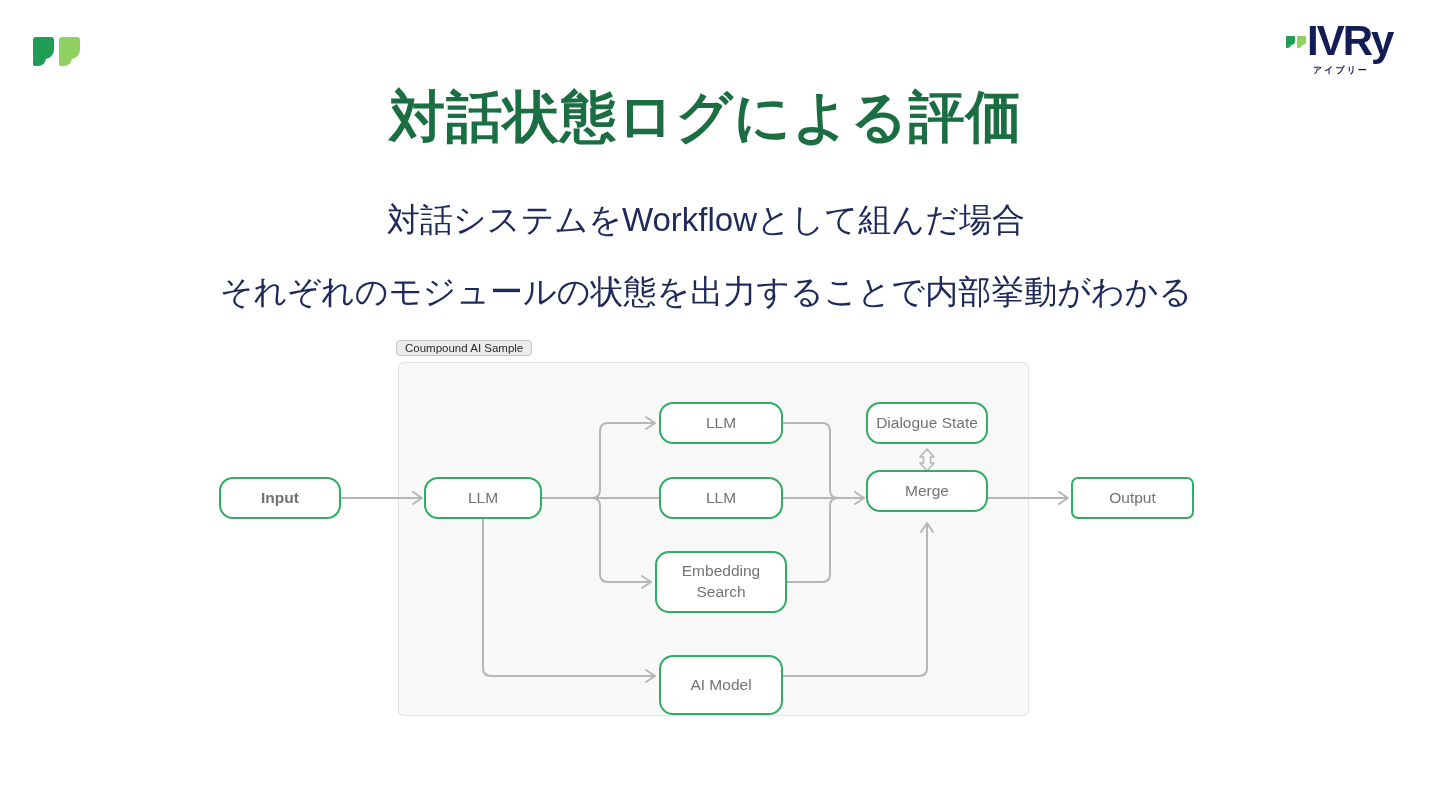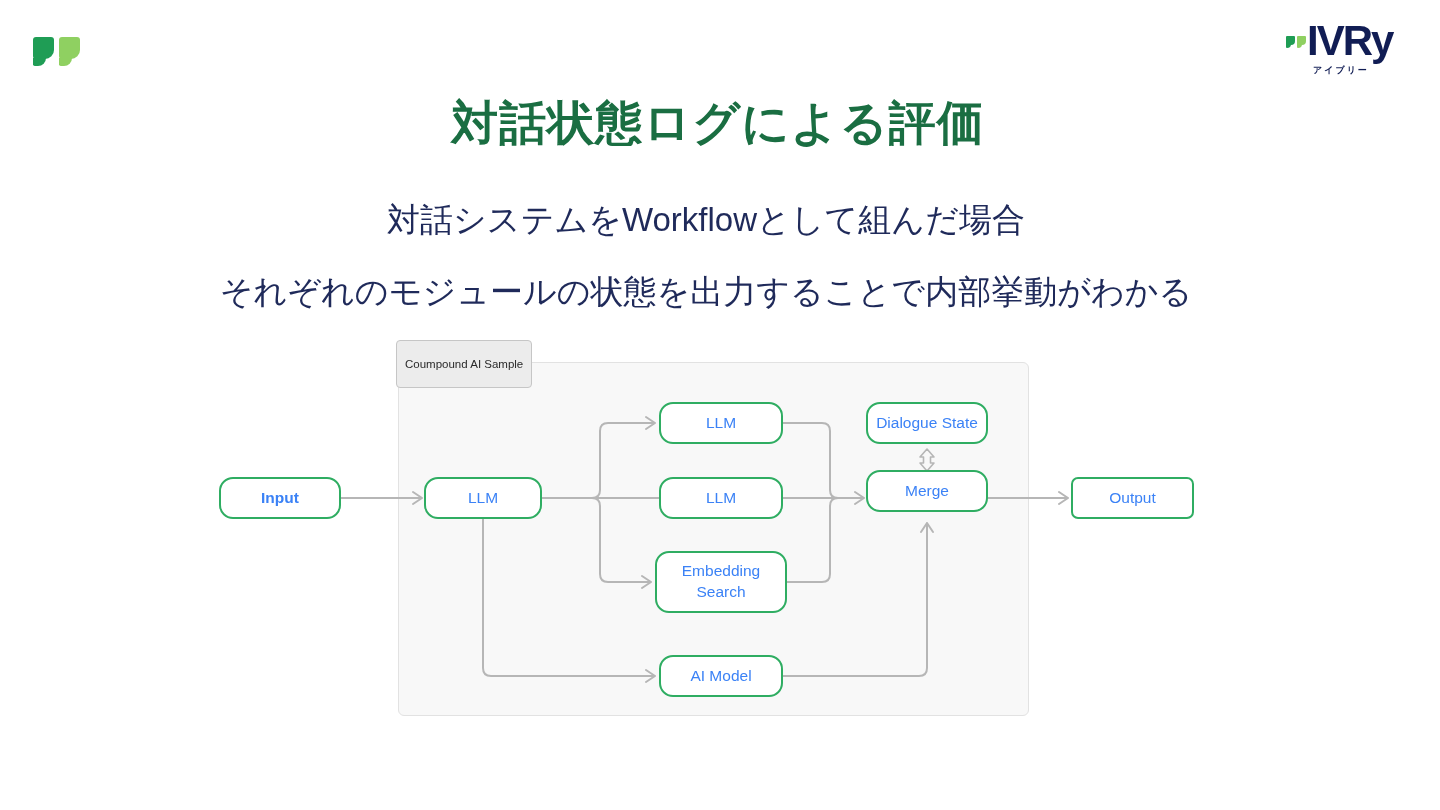--- a/index.html
+++ b/index.html
@@ -32,58 +32,58 @@
     font-size:42px; font-weight:800; letter-spacing:-2px; line-height:1.1;
   }
   .ivry-kana {
     position:absolute; left:27px; top:38px; color:#111d54;
     font-size:9px; font-weight:700; letter-spacing:2px; white-space:nowrap;
   }
 
   
   .headers { position:absolute; left:0; top:0; width:1412px; text-align:center; }
   .slide-title {
-    margin:12px; position:absolute; top:80px; width:100%;
-    font-size:47px; font-weight:900; letter-spacing:1px; color:#1a6e42;
+    margin:0; position:absolute; top:80px; width:100%;
+    font-size:56px; font-weight:900; letter-spacing:1px; color:#1a6e42;
   }
   .subtitle {
     margin:0; position:absolute; width:100%;
     font-size:33px; font-weight:500; color:#1f2a5a;
   }
   .subtitle.line1 { top:198px; }
   .subtitle.line2 { top:270px; }
 
   
   .diagram-container {
     position:absolute; left:398px; top:362px; width:631px; height:354px;
     background:#f8f8f8; border:1px solid #e2e2e2; border-radius:6px;
     box-sizing:border-box; z-index:1;
   }
   .diagram-tag {
     position:absolute; left:396px; top:340px; z-index:4;
     background:#ececec; border:1px solid #c6c6c6; border-radius:4px;
     font-size:11.5px; font-weight:500; color:#2a2a2a;
-    padding:16px 8px; line-height:1.25; white-space:nowrap;
+    padding:0 8px; line-height:1.25; white-space:nowrap;
   }
   svg.edges { position:absolute; left:0; top:330px; z-index:2; }
   .edge { stroke:#b6b6b6; stroke-width:2; fill:none; stroke-linecap:round; stroke-linejoin:round; }
   .edge--thin { stroke-width:1.6; }
 
   .node {
     position:absolute; z-index:3; box-sizing:border-box;
     background:#ffffff; border:2px solid #2fad62; border-radius:14px;
     display:flex; align-items:center; justify-content:center; text-align:center;
-    font-size:15.5px; font-weight:500; color:#3b82f6; line-height:1.35;
+    font-size:15.5px; font-weight:500; color:#737373; line-height:1.35;
   }
   .node--input    { left:219px;  top:477px; width:122px; height:42px;font-weight:bold; }
   .node--llm-main { left:424px;  top:477px; width:118px; height:42px; }
   .node--llm-top  { left:659px;  top:402px; width:124px; height:42px; }
   .node--llm-mid  { left:659px;  top:477px; width:124px; height:42px; }
   .node--embed    { left:655px;  top:551px; width:132px; height:62px; padding:8px 24px; }
-  .node--ai-model { left:659px;  top:655px; width:124px; height:42px; }
+  .node--ai-model { left:659px;  top:655px; width:124px; height:60px; }
   .node--dialogue { left:866px;  top:402px; width:122px; height:42px; }
   .node--merge    { left:866px;  top:470px; width:122px; height:42px; }
   .node--output   { left:1071px; top:477px; width:123px; height:42px;border-radius:7px; }
 </style>
 </head>
 <body>
 
 <div class="slide-mark">
   <div class="quote-mark dark"></div>
   <div class="quote-mark light"></div>

